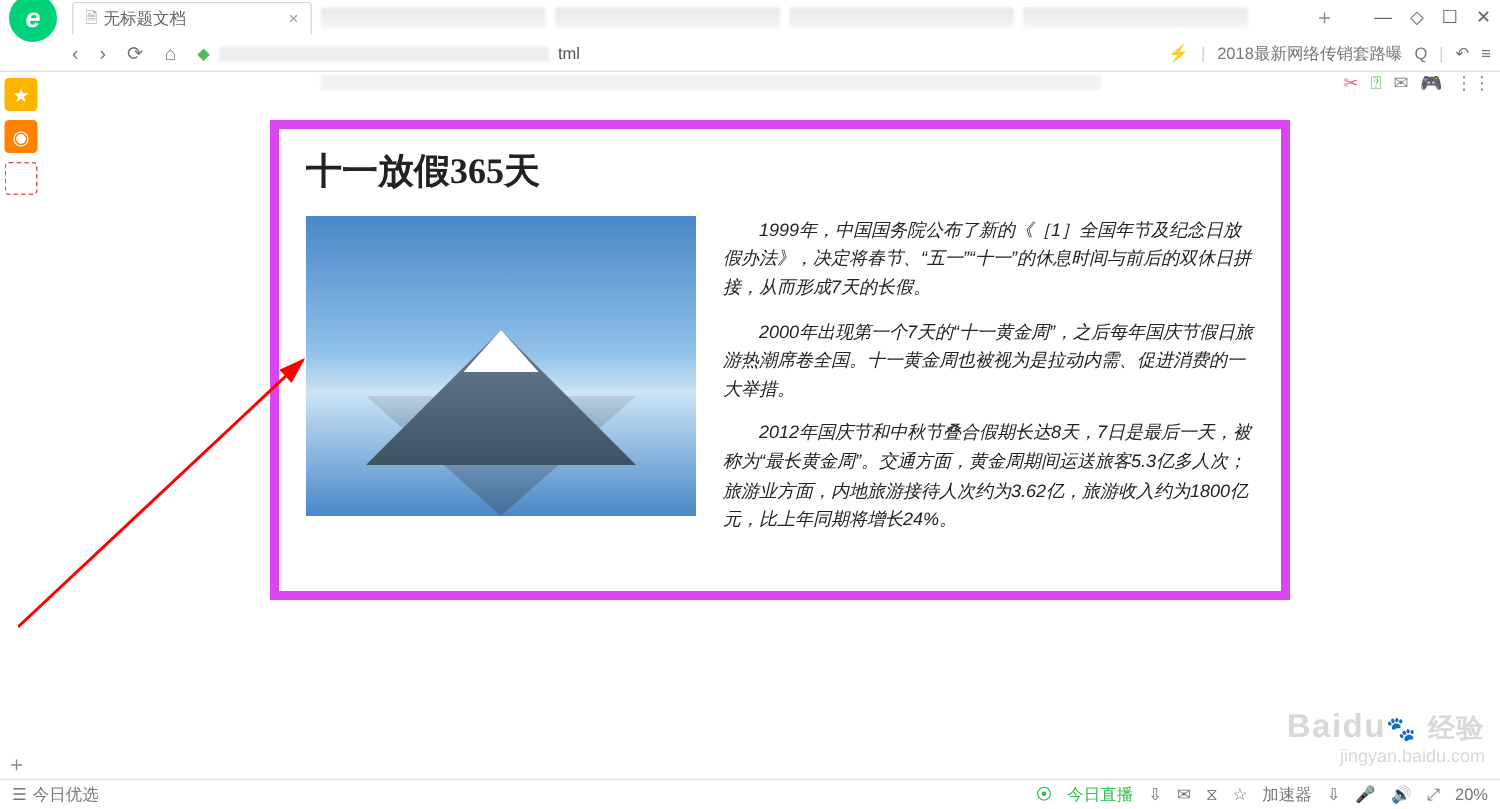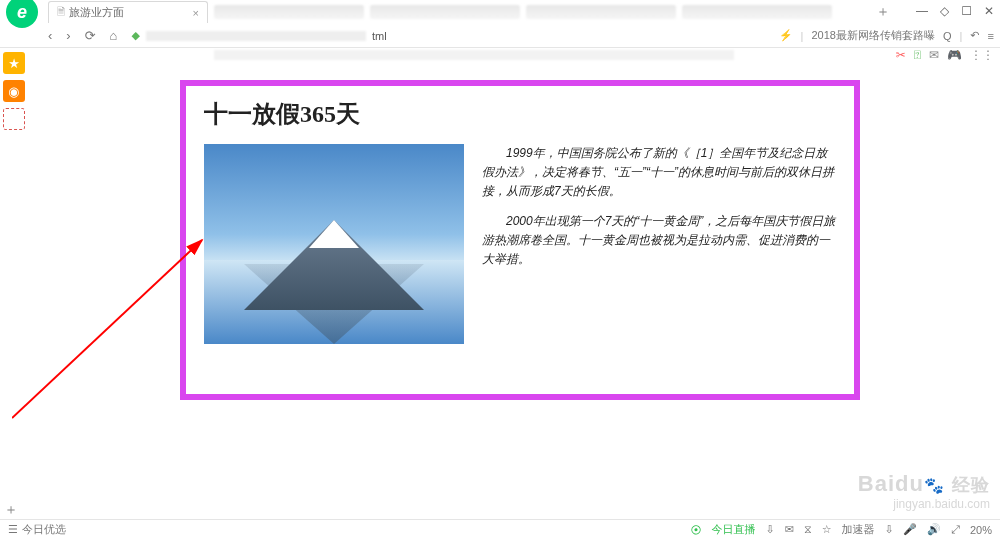--- a/index.html
+++ b/index.html
@@ -64,21 +64,21 @@
 .wm .cn { font-size:18px; }
 .wm .url { font-size:12px; }
 </style>
 </head>
 <body>
 
 <div class="top-row">
   <div class="logo-circle">e</div>
   <div class="tab">
     <span class="doc-icon">🗎</span>
-    <span>旅游业方面</span>
+    <span>无标题文档</span>
     <span class="close">×</span>
   </div>
   <div class="blur-tab"></div>
   <div class="blur-tab"></div>
   <div class="blur-tab"></div>
   <div class="blur-tab"></div>
   <span class="new-tab">＋</span>
   <div class="window-controls">
     <span>—</span>
     <span>◇</span>
@@ -132,20 +132,21 @@
     <div class="mountain-img">
       <div class="sky"></div>
       <div class="lake"></div>
       <div class="reflection"></div>
       <div class="mountain"></div>
       <div class="snow"></div>
     </div>
     <div class="paragraphs">
       <p>1999年，中国国务院公布了新的《［1］全国年节及纪念日放假办法》，决定将春节、“五一”“十一”的休息时间与前后的双休日拼接，从而形成7天的长假。</p>
       <p>2000年出现第一个7天的“十一黄金周”，之后每年国庆节假日旅游热潮席卷全国。十一黄金周也被视为是拉动内需、促进消费的一大举措。</p>
+      <p>2012年国庆节和中秋节叠合假期长达8天，7日是最后一天，被称为“最长黄金周”。交通方面，黄金周期间运送旅客5.3亿多人次；旅游业方面，内地旅游接待人次约为3.62亿，旅游收入约为1800亿元，比上年同期将增长24%。</p>
     </div>
   </div>
 </div>
 
 <svg class="arrow-svg">
   <defs>
       <marker id="ah" markerWidth="10" markerHeight="10" refX="8" refY="3" orient="auto">
     <path d="M0,0 L0,6 L9,3 z" fill="#ff0000"></path>
       </marker>
     </defs>

